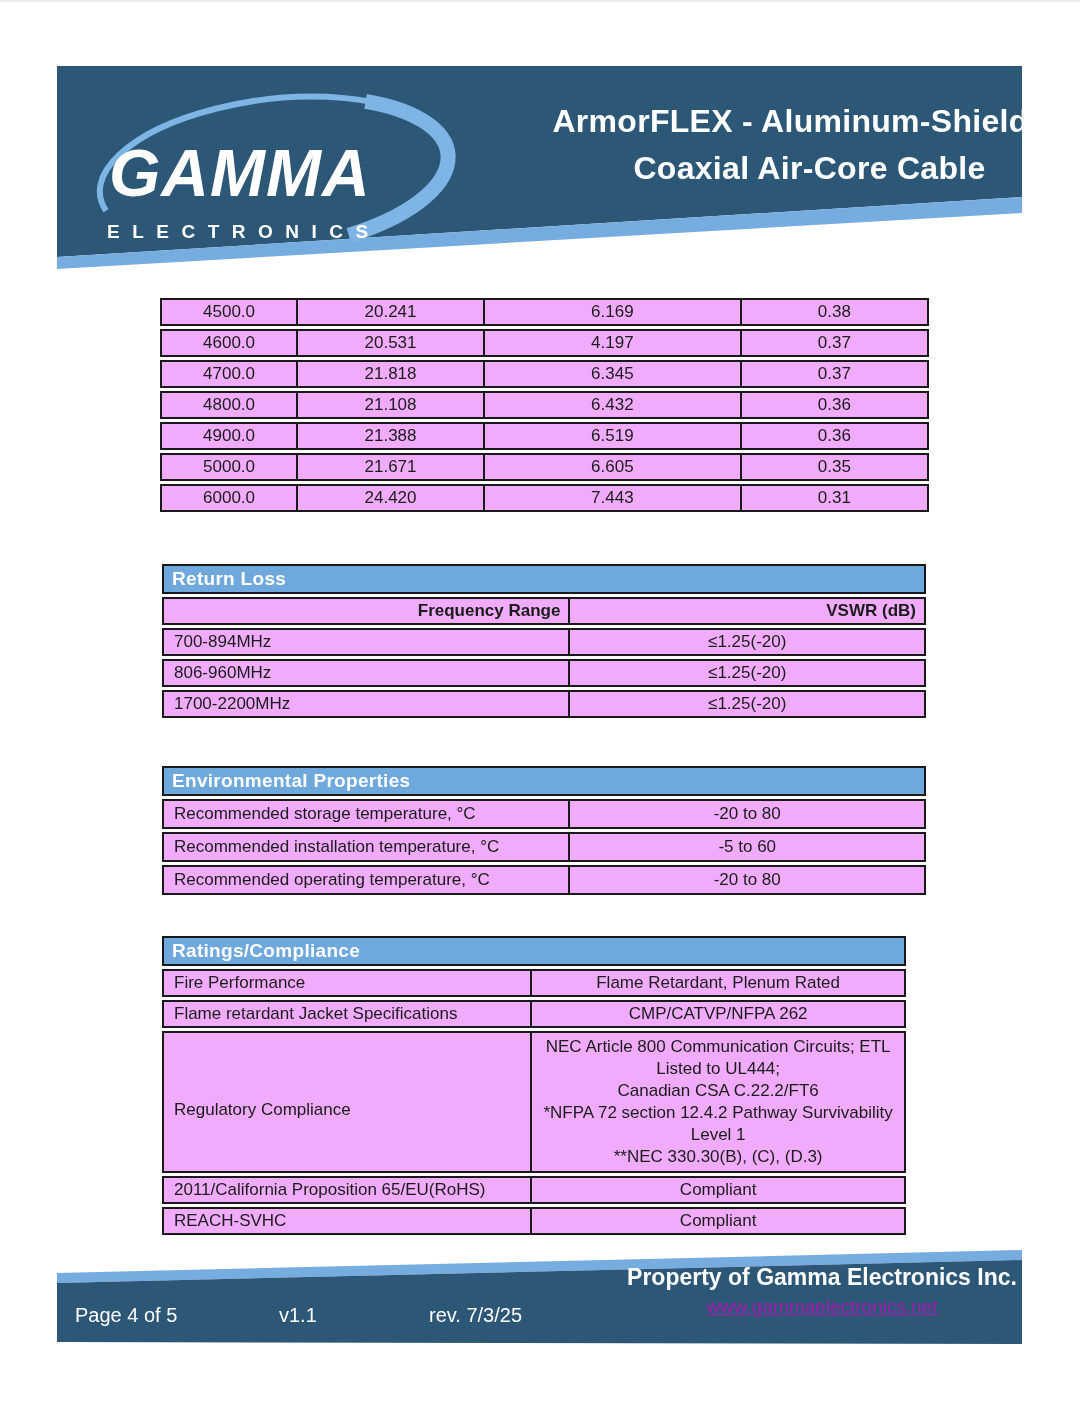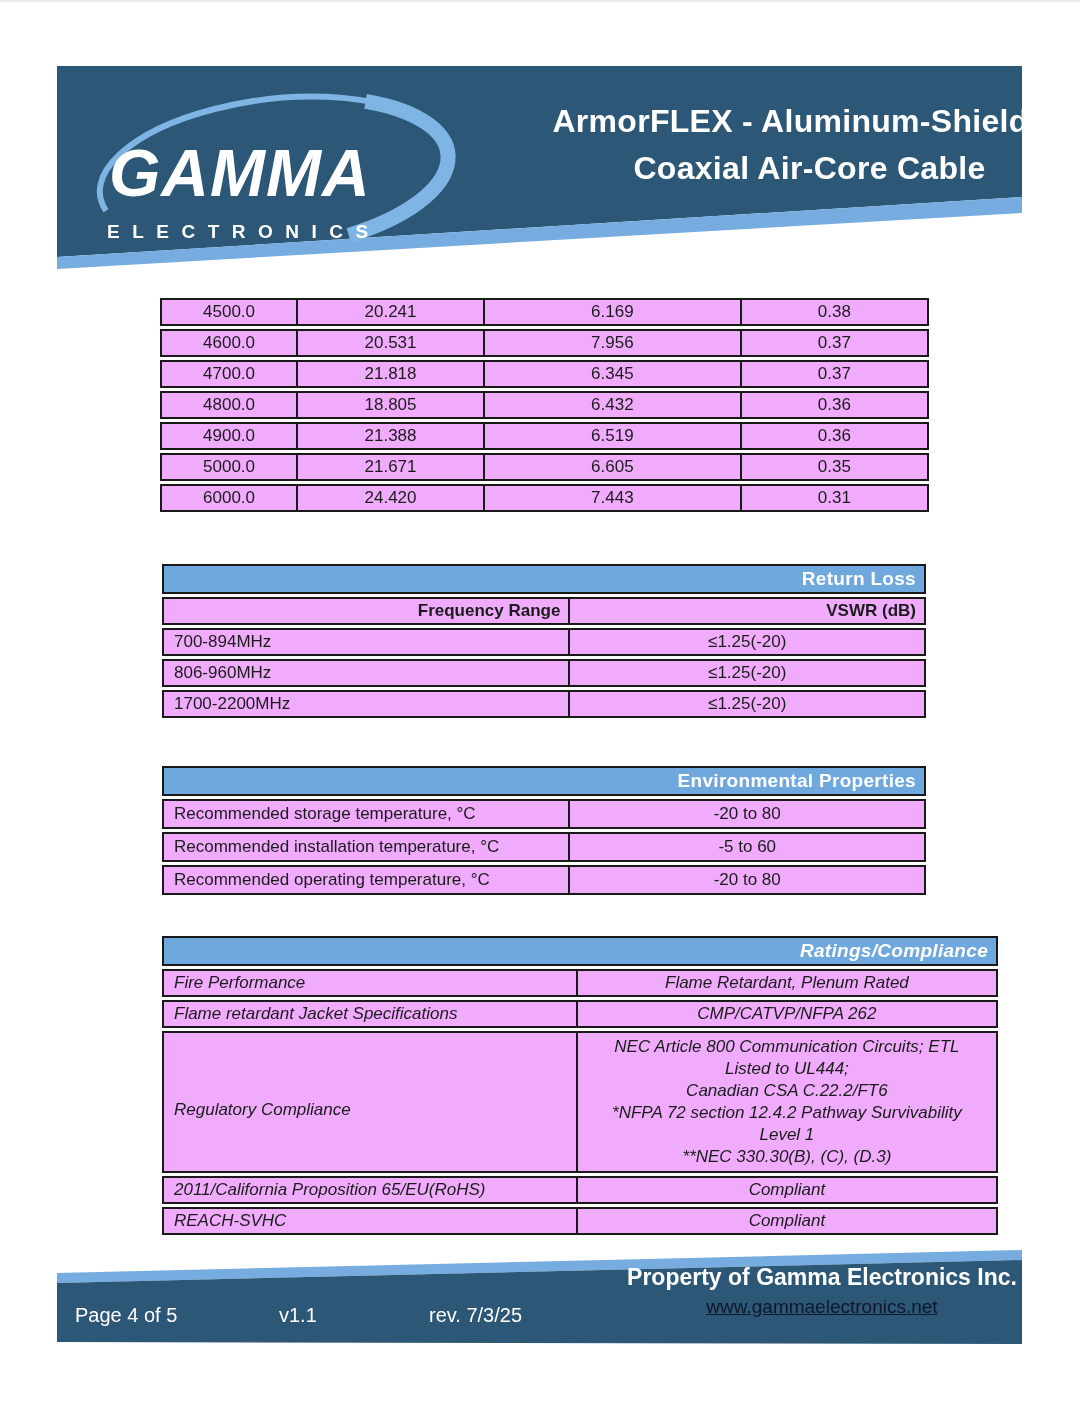--- a/index.html
+++ b/index.html
@@ -14,46 +14,46 @@
   .title{position:absolute;left:480px;top:32px;width:545px;text-align:center;
          color:#ffffff;font-weight:bold;font-size:32px;line-height:47px;letter-spacing:0.3px;}
 
   
   table.tbl{border-collapse:separate;border-spacing:0 3px;table-layout:fixed;
             font-size:17px;color:#1b1b1b;position:absolute;}
   table.tbl td{border-top:2px solid #191919;border-bottom:2px solid #191919;
                border-left:2px solid #191919;padding:2px 8px;vertical-align:middle;
                background:#f0abfc;overflow:hidden;}
   table.tbl td:last-child{border-right:2px solid #191919;}
-  td.bar{background:#6FA8DC !important;color:#fff;font-weight:bold;text-align:right;
+  td.bar{background:#6FA8DC !important;color:#fff;font-weight:bold;text-align:left;
          font-size:19px;height:28px;letter-spacing:0.3px;}
   .c{text-align:center;}
   .l{text-align:left;padding-left:10px !important;}
   .bold{font-weight:bold;text-align:right;}
   #tbl-attn{left:160px;top:295px;width:769px;}
   #tbl-attn td{height:18px;}
   #tbl-return{left:162px;top:561px;width:764px;}
   #tbl-return td{height:20px;}
   #tbl-env{left:162px;top:763px;width:764px;}
   #tbl-env td{height:22px;}
-  #tbl-ratings{left:162px;top:933px;width:836px;font-style:italic;}
+  #tbl-ratings{left:162px;top:933px;width:744px;}
   #tbl-ratings td{height:20px;}
   td.multiline{white-space:pre-line;line-height:22px;height:auto !important;
                padding-top:3px !important;padding-bottom:3px !important;}
   td.vtop{vertical-align:top;}
 
   
   .footer{position:absolute;left:57px;top:1247px;width:965px;height:100px;color:#fff;}
   .footer svg.bg{position:absolute;left:0;top:0;}
   .f-item{position:absolute;top:57px;font-size:20px;}
   #f-page{left:18px;} #f-ver{left:222px;} #f-rev{left:372px;}
   .f-right{position:absolute;left:565px;top:16px;width:400px;text-align:center;}
   .f-prop{font-size:23px;font-weight:bold;line-height:28px;}
   .f-site{font-size:19px;text-decoration:underline;margin-top:5px;display:inline-block;
-          color:#0f172a;cursor:pointer;}
+          color:#a21caf;cursor:pointer;}
 </style>
 </head>
 <body>
 
 <div class="page">
 
   <div class="banner">
     <svg class="bg" width="965" height="205" viewBox="0 0 965 205">
       <polygon points="0,0 965,0 965,131 0,191" fill="#2C5777"></polygon>
       <polygon points="0,191 965,131 965,147 0,203" fill="#76ACDF"></polygon>
@@ -89,32 +89,32 @@
     <tbody>
         <tr>
       <td class="c">4500.0</td>
       <td class="c">20.241</td>
       <td class="c">6.169</td>
       <td class="c">0.38</td>
     </tr>
     <tr>
       <td class="c">4600.0</td>
       <td class="c">20.531</td>
-      <td class="c">7.956</td>
+      <td class="c">4.197</td>
       <td class="c">0.37</td>
     </tr>
     <tr>
       <td class="c">4700.0</td>
       <td class="c">21.818</td>
       <td class="c">6.345</td>
       <td class="c">0.37</td>
     </tr>
     <tr>
       <td class="c">4800.0</td>
-      <td class="c">18.805</td>
+      <td class="c">21.108</td>
       <td class="c">6.432</td>
       <td class="c">0.36</td>
     </tr>
     <tr>
       <td class="c">4900.0</td>
       <td class="c">21.388</td>
       <td class="c">6.519</td>
       <td class="c">0.36</td>
     </tr>
     <tr>

